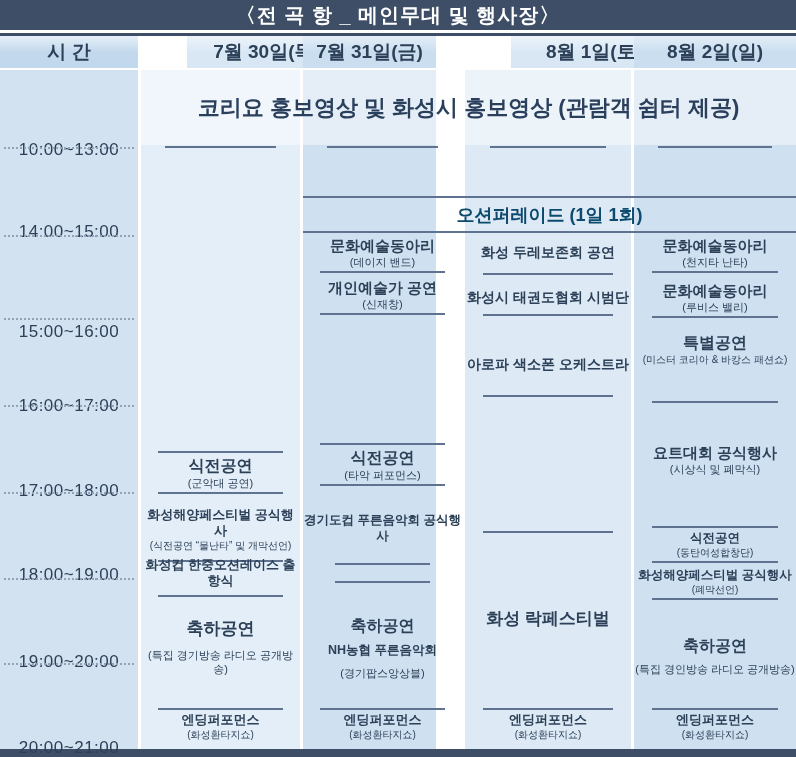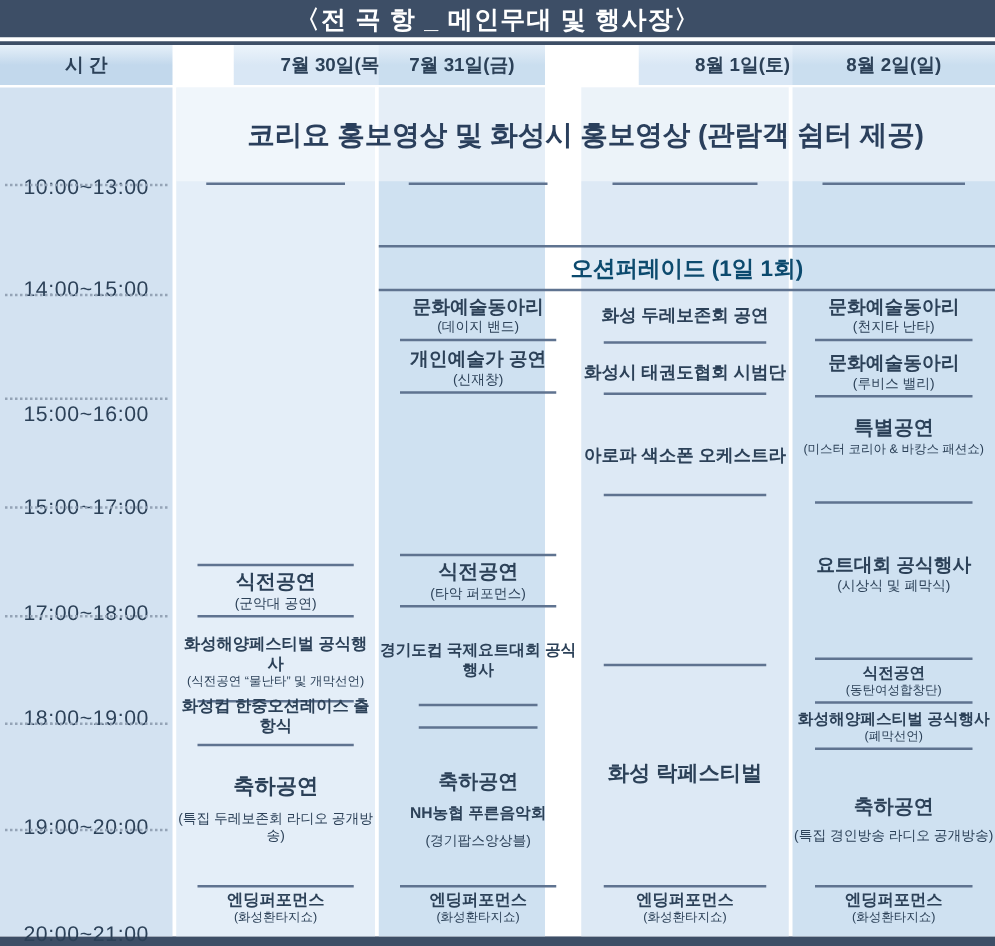--- a/index.html
+++ b/index.html
@@ -9,21 +9,21 @@
 
   
   .titlebar { height:30px; background:#3d4e66; display:flex; align-items:center; justify-content:center; }
   .titlebar span { color:#ffffff; font-size:20px; font-weight:bold; letter-spacing:1px; }
   .sep-white { height:3px; background:#ffffff; }
   .sep-dark  { height:3px; background:#3d4e66; }
 
   
   .header { position:relative; height:32px; background:#ffffff; }
   .hcell { position:absolute; top:0; height:32px; display:flex; align-items:center; justify-content:center;
-           color:#2c4158; font-size:15px; font-weight:bold; }
+           color:#2c4158; font-size:19px; font-weight:bold; }
   .h-time { background:linear-gradient(180deg,#e6f0f9 0%,#c2d8ec 50%); }
   .h-lt   { background:linear-gradient(180deg,#ecf4fb 0%,#d9e7f5 50%);margin-left:46px; }
   .h-dk   { background:linear-gradient(180deg,#e4eef8 0%,#cadeef 50%); }
 
   
   .content { position:relative; height:679px; margin-top:2px; background:#ffffff; }
   .bgcol { position:absolute; top:0; height:679px; }
   .x-time { left:0;   width:138px; }
   .x-c1   { left:141px; width:159px; }
   .x-c2   { left:303px; width:133px; }
@@ -108,21 +108,21 @@
     <div class="blk c3" style="top:76px">
         <div class="rl w70"></div>
       </div>
     <div class="blk c4" style="top:76px">
         <div class="rl w70"></div>
       </div>
 
     <div class="tl" style="top:27px">10:00~13:00</div>
     <div class="tl" style="top:109px">14:00~15:00</div>
     <div class="tl" style="top:209px">15:00~16:00</div>
-    <div class="tl" style="top:283px">15:00~17:00</div>
+    <div class="tl" style="top:283px">16:00~17:00</div>
     <div class="tl" style="top:368px">17:00~18:00</div>
     <div class="tl" style="top:452px">18:00~19:00</div>
     <div class="tl" style="top:539px">19:00~20:00</div>
     <div class="tl" style="top:625px">20:00~21:00</div>
 
     <div class="dot" style="top:77px"></div>
     <div class="dot" style="top:165px"></div>
     <div class="dot" style="top:248px"></div>
     <div class="dot" style="top:335px"></div>
     <div class="dot" style="top:422px"></div>
@@ -141,21 +141,21 @@
       <div class="t13">화성해양페스티벌 공식행사</div>
       <div class="s10">(식전공연 “물난타” 및 개막선언)</div>
       <div class="rl mt8"></div>
     </div>
     <div class="blk c1" style="top:487px">
       <div class="t13">화성컵 한중오션레이스 출항식</div>
       <div class="rl mt6"></div>
     </div>
     <div class="blk c1" style="top:548px">
       <div class="t17">축하공연</div>
-      <div class="s11 mt8">(특집 두레보존회 라디오 공개방송)</div>
+      <div class="s11 mt8">(특집 경기방송 라디오 공개방송)</div>
     </div>
     <div class="blk c1" style="top:638px">
       <div class="rl"></div>
       <div class="t13 mt2">엔딩퍼포먼스</div>
       <div class="s10">(화성환타지쇼)</div>
     </div>
 
     <div class="blk c2" style="top:166px">
       <div class="t15">문화예술동아리</div>
       <div class="s11">(데이지 밴드)</div>
@@ -166,21 +166,21 @@
       <div class="s11">(신재창)</div>
       <div class="rl mt2"></div>
     </div>
     <div class="blk c2" style="top:373px">
       <div class="rl"></div>
       <div class="t16 mt2">식전공연</div>
       <div class="s11">(타악 퍼포먼스)</div>
       <div class="rl mt2"></div>
     </div>
     <div class="blk c2" style="top:442px">
-      <div class="t12">경기도컵 국제요트대회 공식행사</div>
+      <div class="t12">경기도컵 푸른음악회 공식행사</div>
     </div>
     <div class="blk c2" style="top:493px">
         <div class="rl w60"></div>
       </div>
     <div class="blk c2" style="top:511px">
         <div class="rl w60"></div>
       </div>
     <div class="blk c2" style="top:545px">
       <div class="t16">축하공연</div>
       <div class="t12 mt6">NH농협 푸른음악회</div>

